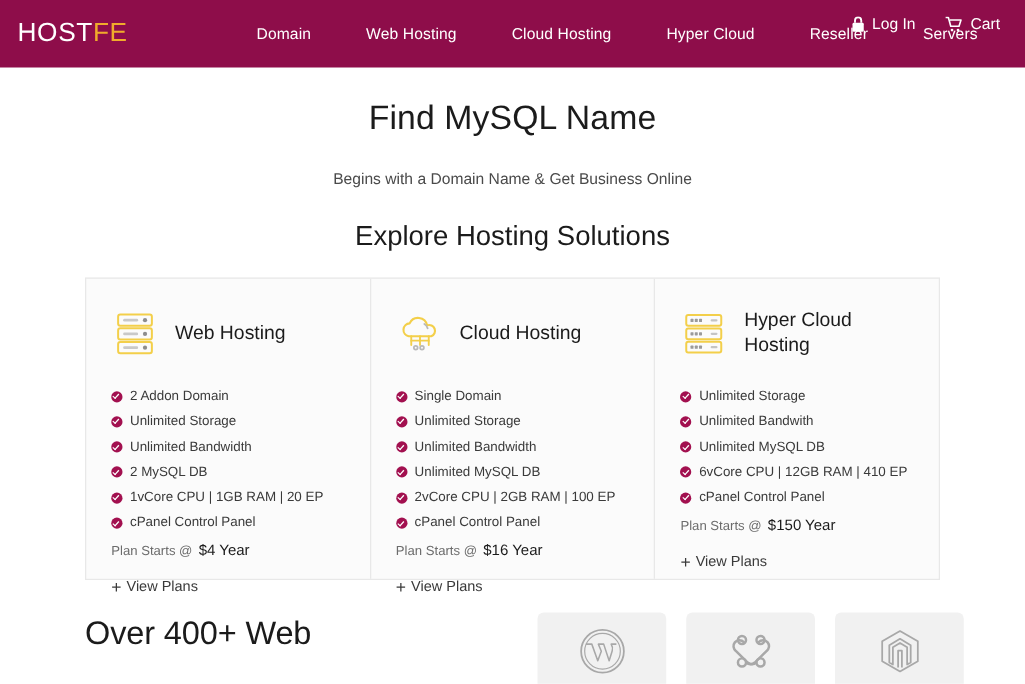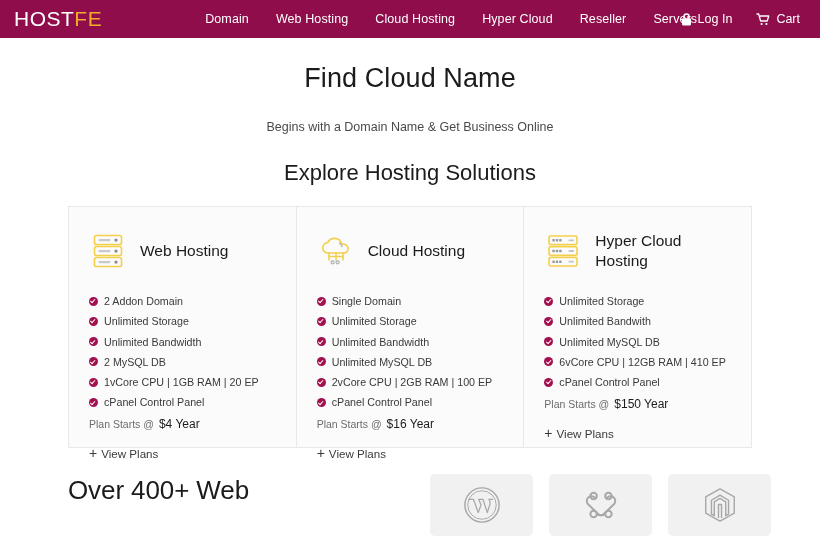--- a/index.html
+++ b/index.html
@@ -7,40 +7,40 @@
     width: 820px;
     height: 547px;
     overflow: hidden;
     background: #ffffff;
     font-family: "Liberation Sans", sans-serif;
     -webkit-font-smoothing: antialiased;
   }
 
   
   .topbar {
-    height: 38px;
+    height: 54px;
     background: #8e0d4a;
     display: flex;
     align-items: center;
     padding: 0 12px 0 14px;
     position: relative;
   }
   .logo {
     font-size: 21px;
     letter-spacing: .5px;
     font-weight: 400;
     white-space: nowrap;
   }
   .logo .host { color: #ffffff; }
   .logo .fe  { color: #f0ab2b; }
 
   .mainnav {
     display: flex;
     align-items: center;
-    gap: 27px;
+    gap: 44px;
     margin-left: 103px;
   }
   .mainnav a {
     color: #ffffff;
     font-size: 12.5px;
     text-decoration: none;
     white-space: nowrap;
     letter-spacing: .1px;
   }
 
@@ -260,21 +260,21 @@
           <circle cx="5.6" cy="11" r="1.1" fill="#fff"></circle>
           <circle cx="10.4" cy="11" r="1.1" fill="#fff"></circle>
         </svg>
       </span>
       <span>Cart</span>
     </a>
   </div>
 </div>
 
 <section class="hero">
-  <h1>Find Cloud Name</h1>
+  <h1>Find MySQL Name</h1>
   <div class="sub">Begins with a Domain Name &amp; Get Business Online</div>
 </section>
 
 <h2 class="sectitle">Explore Hosting Solutions</h2>
 
 <div class="cards">
 
   <div class="card">
     <div class="card-head">
       <span class="card-icon">

